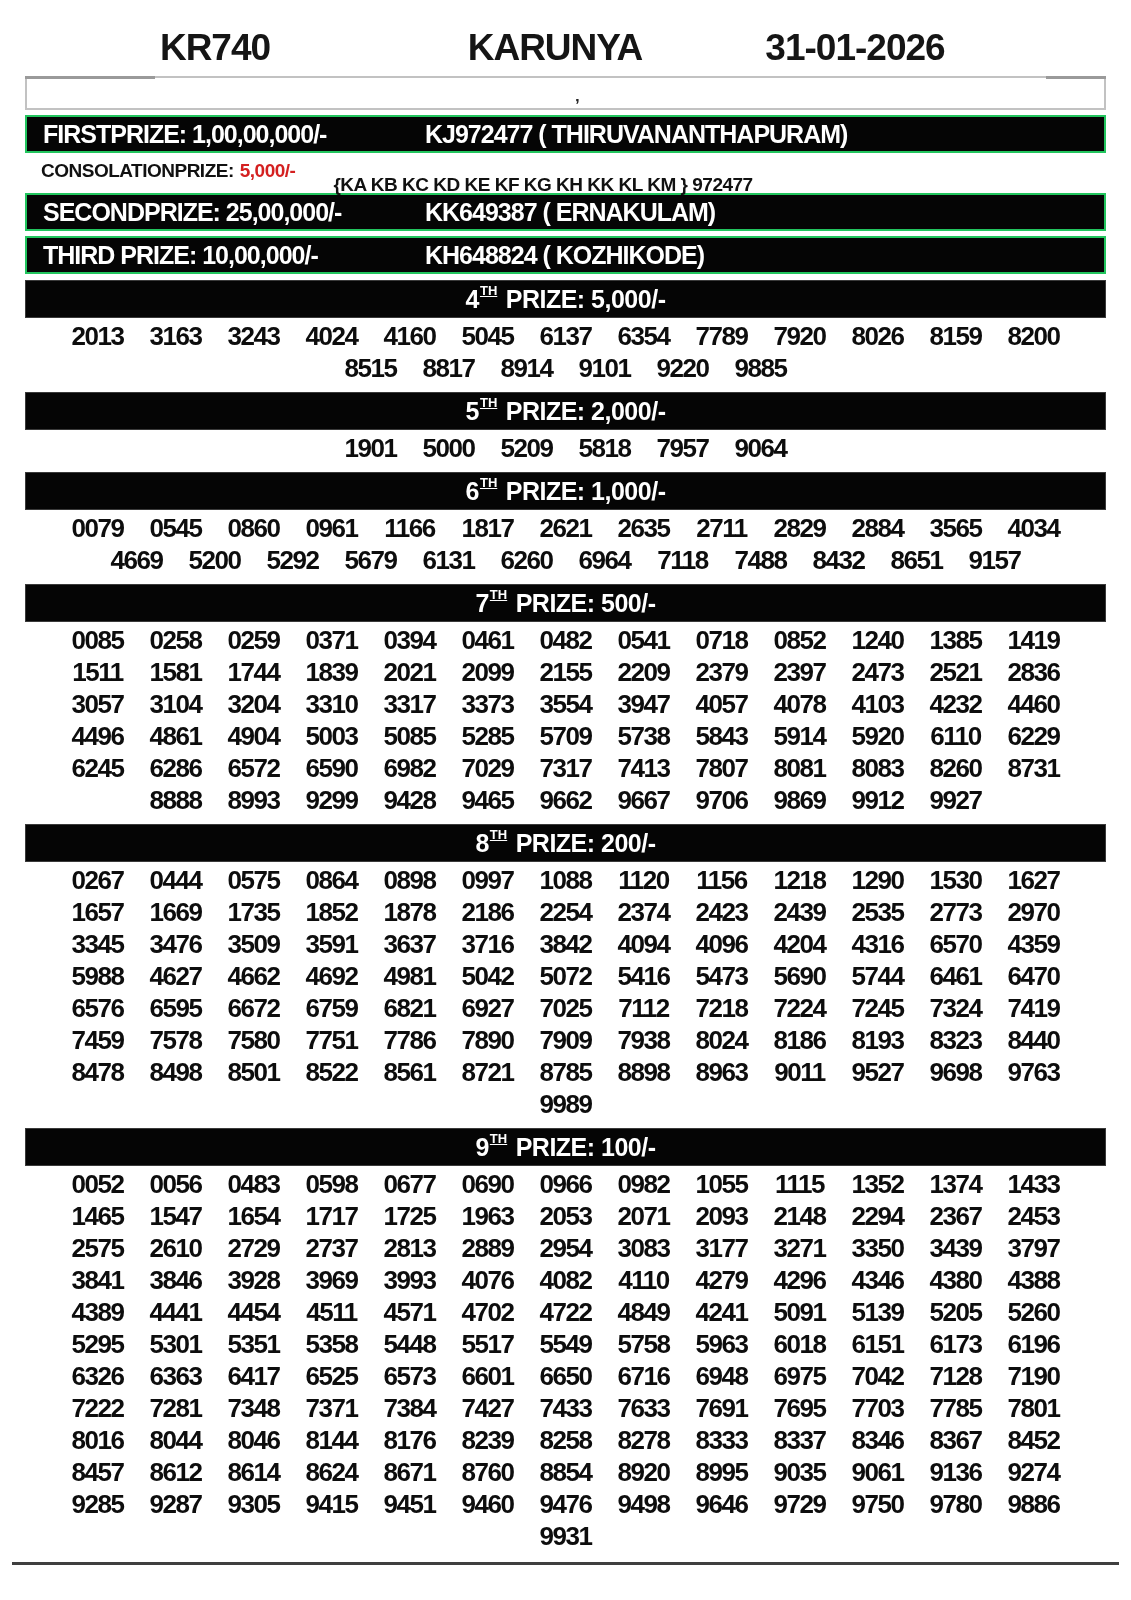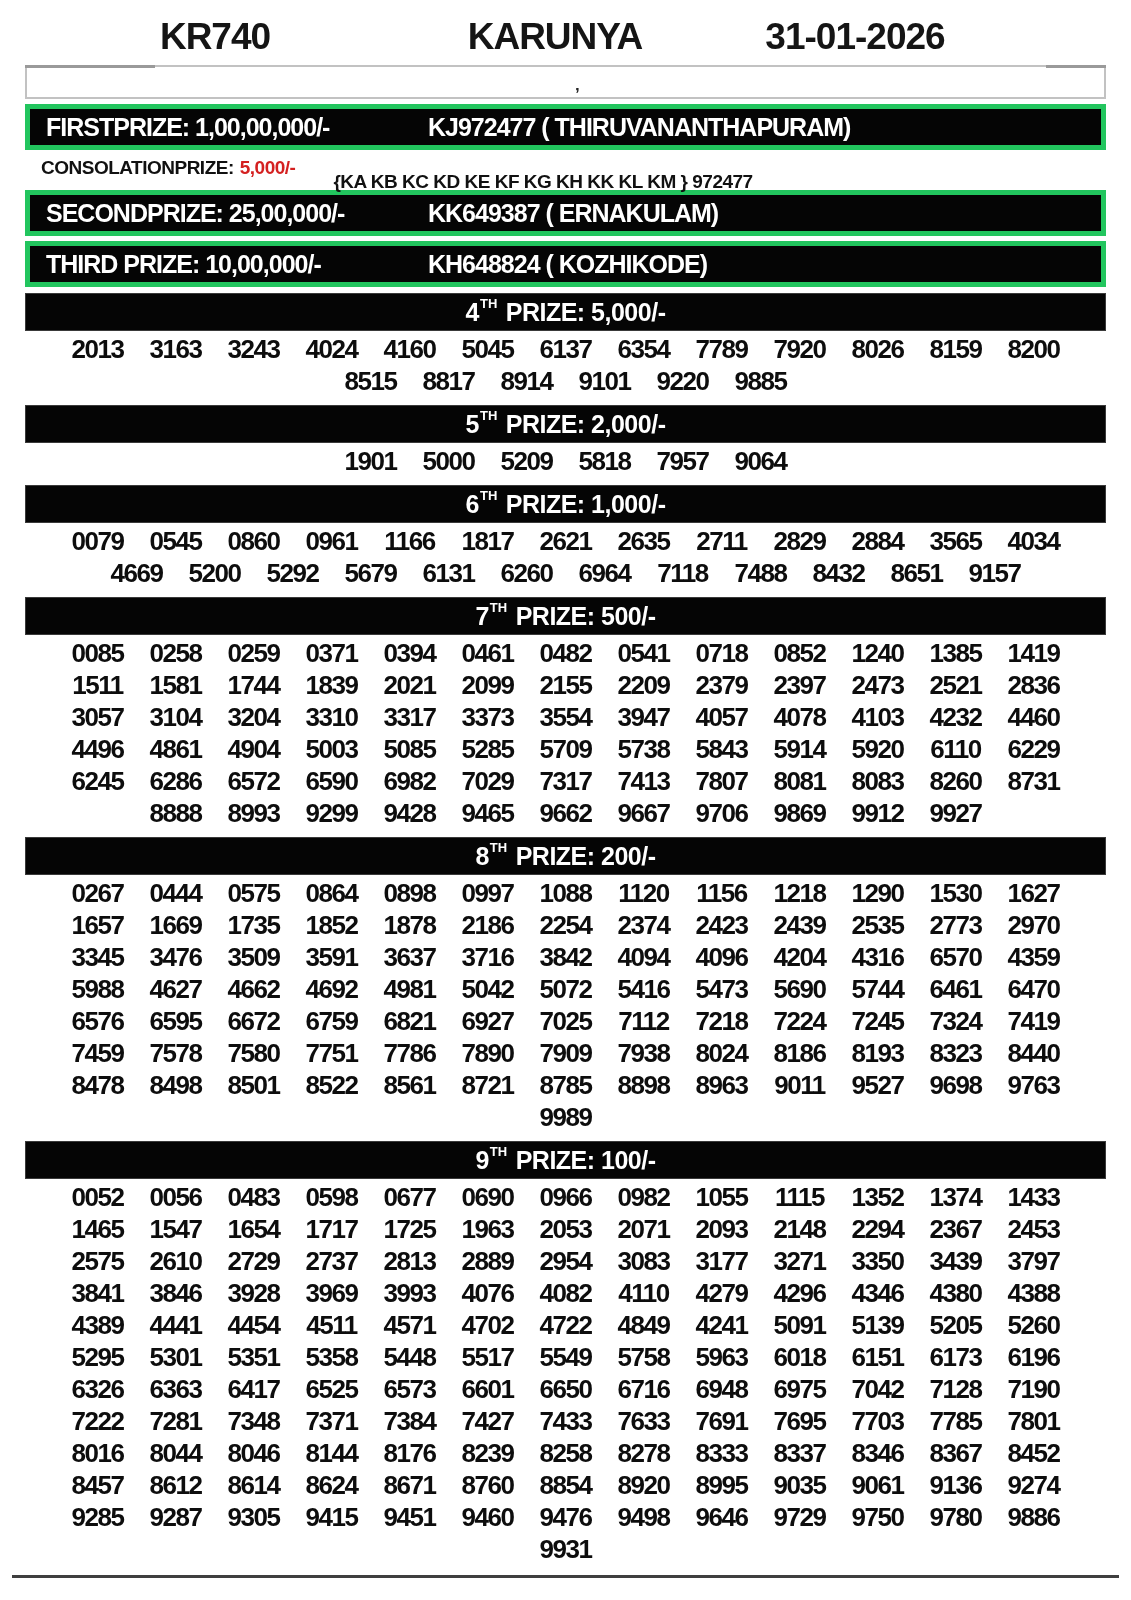--- a/index.html
+++ b/index.html
@@ -6,21 +6,21 @@
   html, body { width: 1131px; background: #ffffff; }
   body {
     height: 1600px;
     overflow: hidden;
     font-family: "Liberation Sans", sans-serif;
     font-weight: bold;
     color: #111;
   }
 
   
-  .titlebar { display: flex; padding-top: 16px; align-items: baseline; }
+  .titlebar { display: flex; padding-top: 27px; align-items: baseline; }
   .titlebar .t-cell { text-align: center; font-size: 37px; letter-spacing: -1px; color: #151515; }
   .t1 { width: 430px; }
   .t2 { width: 250px; }
   .t3 { width: 350px; }
 
   
   .notice-box {
     margin: 7px 25px 0;
     height: 34px;
     border: 2px solid #c2c2c2;
@@ -33,28 +33,28 @@
   .notice-box::after {
     content: ""; position: absolute; top: -2px; right: -2px; width: 60px; height: 3px; background: #9a9a9a;
   }
   .notice-mark {
     position: absolute; left: 548px; bottom: -8px; font-size: 17px; color: #222;
   }
 
   
   .prize-bar {
     margin: 5px 25px 0;
-    height: 46px;
+    height: 38px;
     background: #050505;
     color: #fff;
     display: flex;
     align-items: center;
     font-size: 25px;
     letter-spacing: -1px;
-    border: 5px solid #22c55e;
+    border: 2px solid #22c55e;
   }
   .prize-bar .plabel { padding-left: 16px; width: 398px; white-space: nowrap; }
   .prize-bar .pwinner { white-space: nowrap; }
 
   
   .consolation {
     margin: 0 25px;
     height: 35px;
     display: flex;
     align-items: center;
@@ -78,20 +78,21 @@
     font-size: 25px;
     letter-spacing: -0.5px;
     border: 1px solid #3a3a3a;
   }
   .section-header .ord-sup {
     font-size: 13px;
     position: relative;
     top: -9px;
     margin: 0 2px 0 1px;
     letter-spacing: 0;
+    text-decoration: underline;
   }
   .rows { padding: 2px 0 2px; }
   .num-row { display: flex; justify-content: center; line-height: 32px; align-items: center; }
   .num {
     width: 78px;
     text-align: center;
     font-size: 26px;
     letter-spacing: -1.5px;
     color: #0d0d0d;
     white-space: nowrap;

